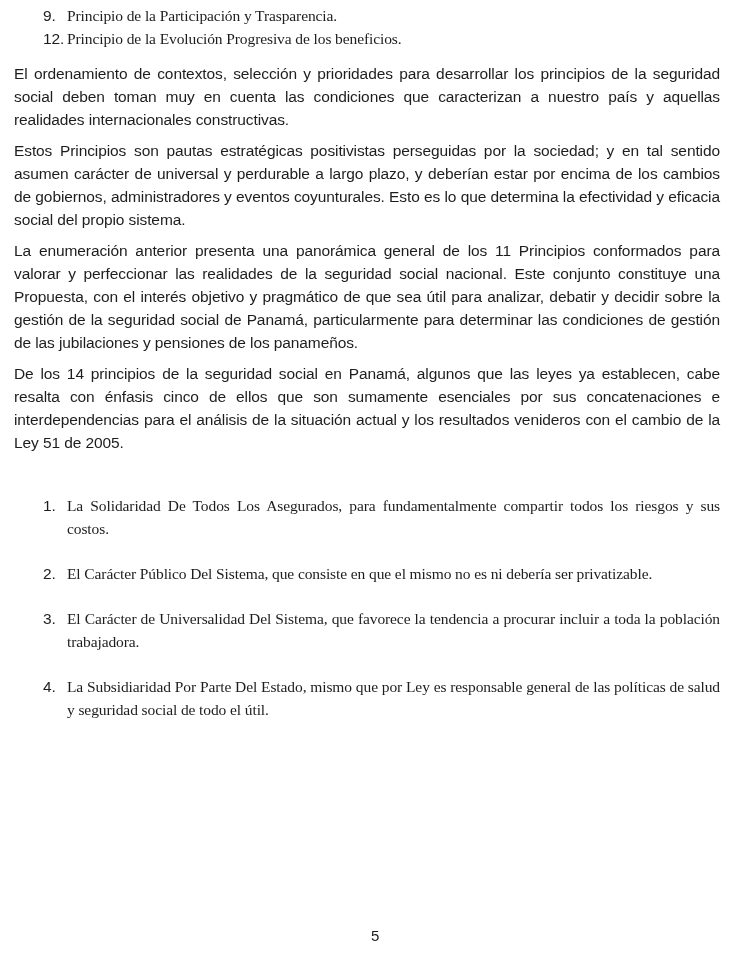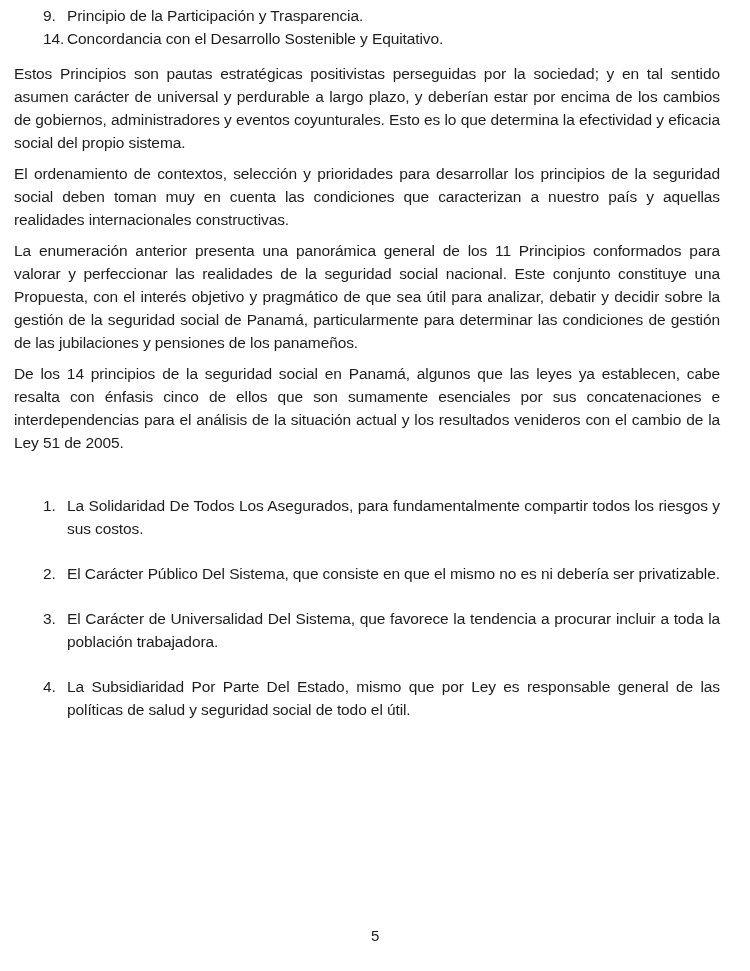--- a/index.html
+++ b/index.html
@@ -31,20 +31,21 @@
   }
   .li-num {
     flex: 0 0 24px;
     width: 24px;
     margin-left: 29px;
     text-align: left;
   }
   .li-text {
     flex: 1;
     text-align: justify;
+    font-family: Liberation Serif, serif;
   }
   .paragraphs {
     margin-top: 12px;
   }
   .para {
     margin: 0 0 8px 0;
     text-align: justify;
   }
   .bottom-list {
     margin-top: 40px;
@@ -68,33 +69,33 @@
 
   <div class="doc-list top-list">
 
       <div class="li">
         <span class="li-num">9.</span>
         <span class="li-text">Principio de la Participación y Trasparencia.</span>
       </div>
 
 
 
+      <div class="li">
+        <span class="li-num">12.</span>
+        <span class="li-text">Principio de la Evolución Progresiva de los beneficios.</span>
+      </div>
 
 
-      <div class="li">
-        <span class="li-num">14.</span>
-        <span class="li-text">Concordancia con el Desarrollo Sostenible y Equitativo.</span>
-      </div>
     </div>
 
   <div class="paragraphs">
 
+      <p class="para">El ordenamiento de contextos, selección y prioridades para desarrollar los principios de la seguridad social deben toman muy en cuenta las condiciones que caracterizan a nuestro país y aquellas realidades internacionales constructivas.</p>
+
       <p class="para">Estos Principios son pautas estratégicas positivistas perseguidas por la sociedad; y en tal sentido asumen carácter de universal y perdurable a largo plazo, y deberían estar por encima de los cambios de gobiernos, administradores y eventos coyunturales. Esto es lo que determina la efectividad y eficacia social del propio sistema.</p>
-
-      <p class="para">El ordenamiento de contextos, selección y prioridades para desarrollar los principios de la seguridad social deben toman muy en cuenta las condiciones que caracterizan a nuestro país y aquellas realidades internacionales constructivas.</p>
 
       <p class="para">La enumeración anterior presenta una panorámica general de los 11 Principios conformados para valorar y perfeccionar las realidades de la seguridad social nacional. Este conjunto constituye una Propuesta, con el interés objetivo y pragmático de que sea útil para analizar, debatir y decidir sobre la gestión de la seguridad social de Panamá, particularmente para determinar las condiciones de gestión de las jubilaciones y pensiones de los panameños.</p>
 
       <p class="para">De los 14 principios de la seguridad social en Panamá, algunos que las leyes ya establecen, cabe resalta con énfasis cinco de ellos que son sumamente esenciales por sus concatenaciones e interdependencias para el análisis de la situación actual y los resultados venideros con el cambio de la Ley 51 de 2005.</p>
     </div>
 
   <div class="doc-list bottom-list">
 
       <div class="li">
         <span class="li-num">1.</span>

